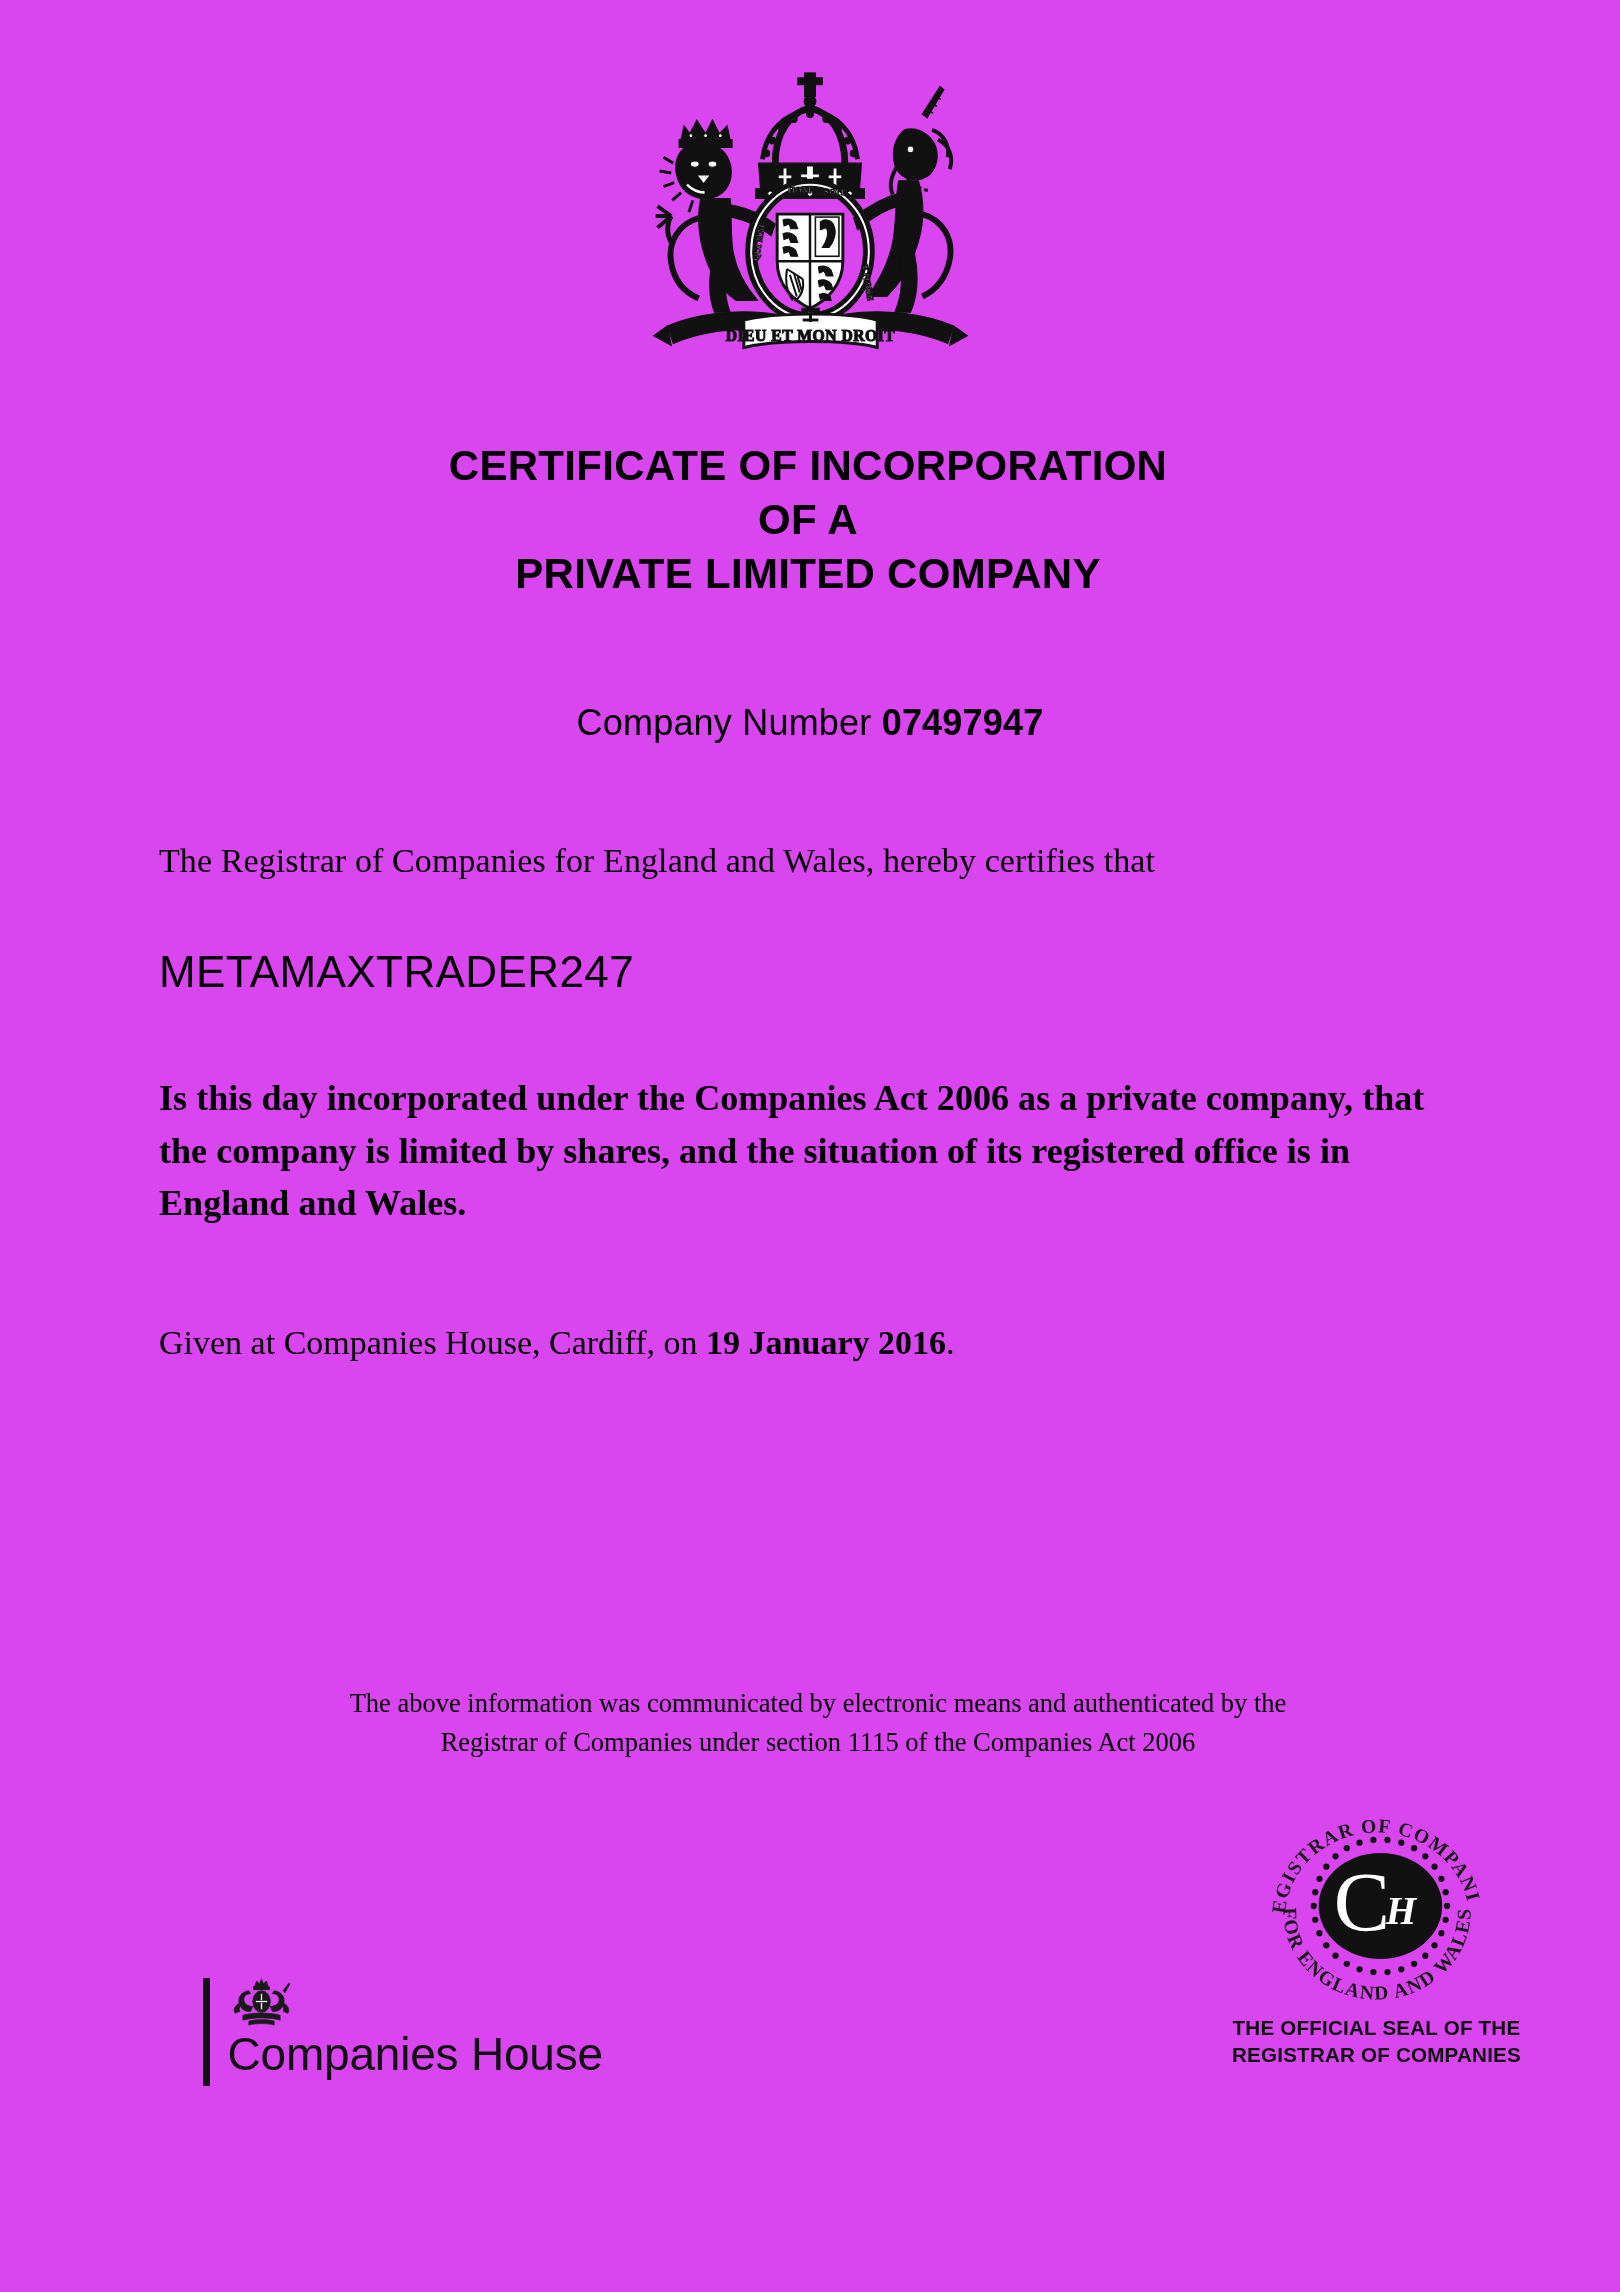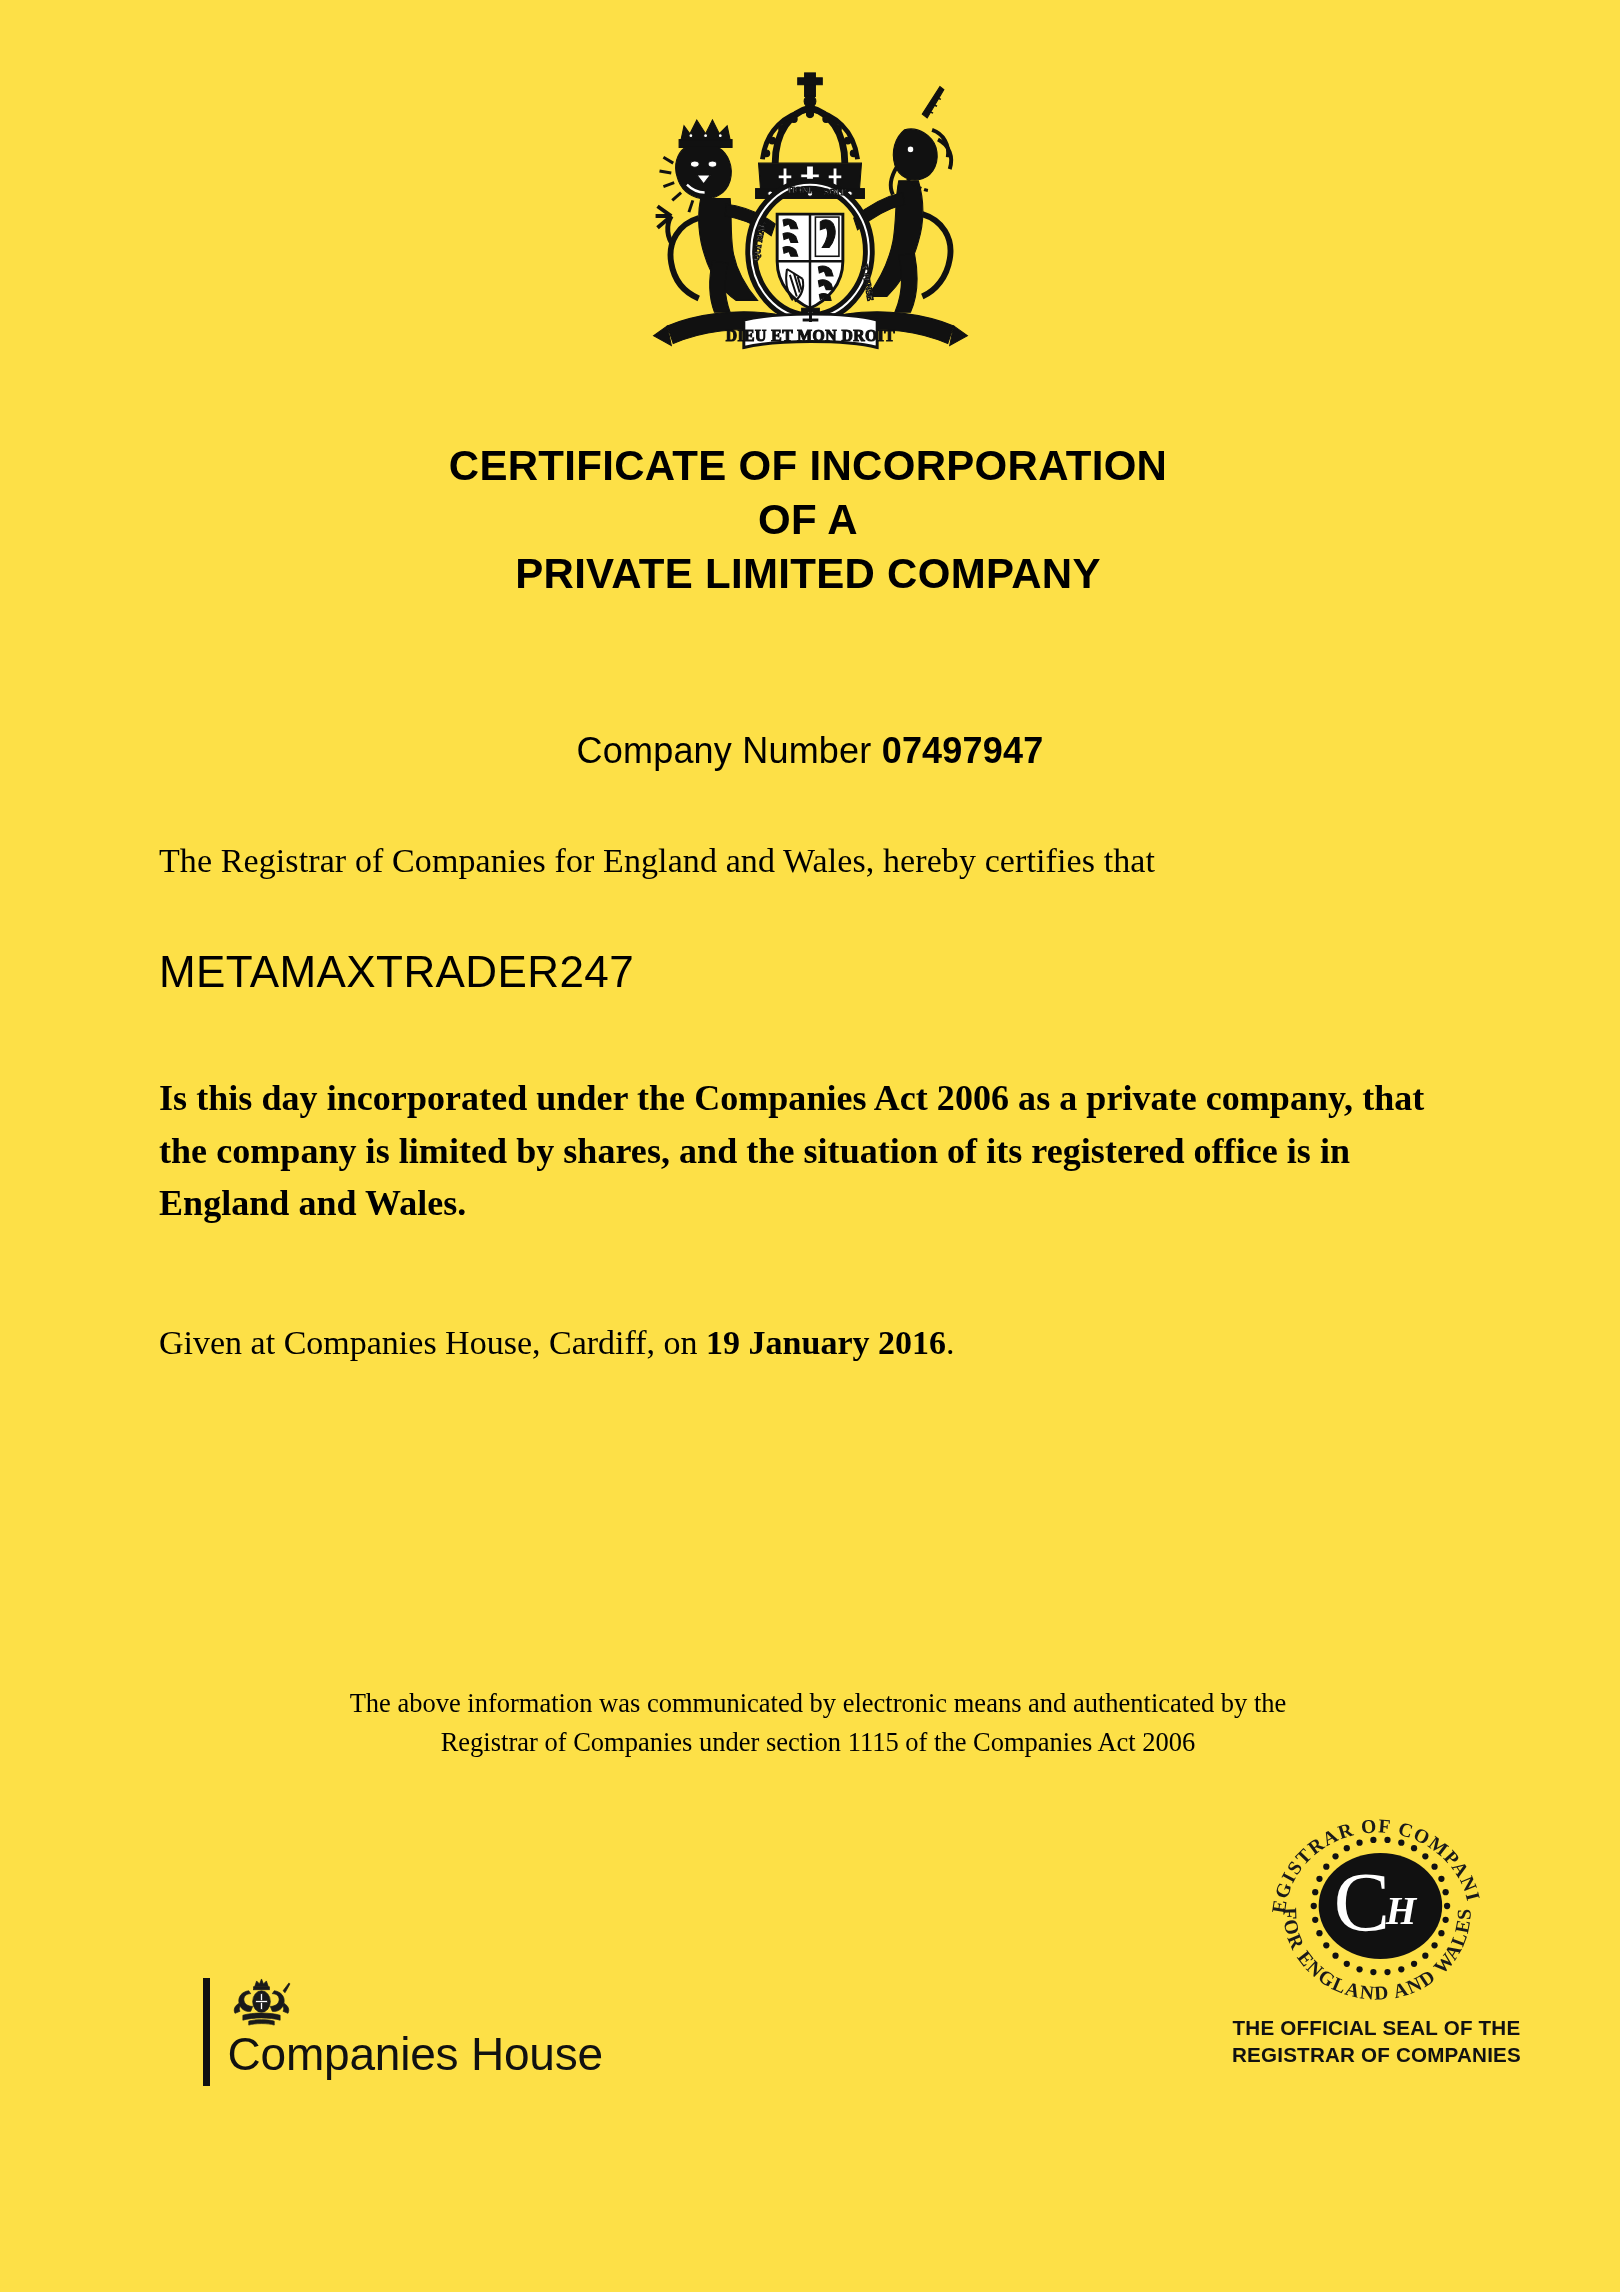--- a/index.html
+++ b/index.html
@@ -10,21 +10,21 @@
   body {
     font-family: "Liberation Serif", "DejaVu Serif", serif;
     color: #000000;
     -webkit-font-smoothing: antialiased;
   }
 
   .page {
     position: relative;
     width: 1620px;
     height: 2293px;
-    background: #fde047;
+    background: #d946ef;
     overflow: hidden;
     margin: 0 auto;
   }
 
   
   .crest-wrap {
     position: absolute;
     left: 0;
     top: 69px;
     width: 1620px;
@@ -49,21 +49,21 @@
     font-size: 42px;
     line-height: 1.28;
     letter-spacing: 0.3px;
   }
   .title-line { display: block; white-space: nowrap; }
 
   
   .company-number {
     position: absolute;
     left: 0;
-    top: 730px;
+    top: 702px;
     width: 1620px;
     text-align: center;
     font-family: "Liberation Sans", "DejaVu Sans", sans-serif;
     font-size: 36px;
     font-weight: normal;
     letter-spacing: 0.2px;
   }
   .company-number b {
     font-weight: bold;
   }

